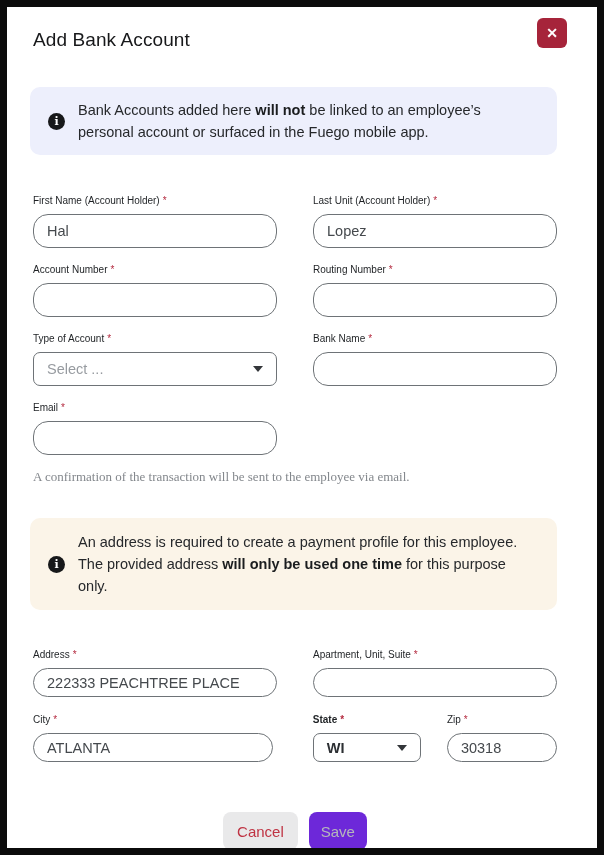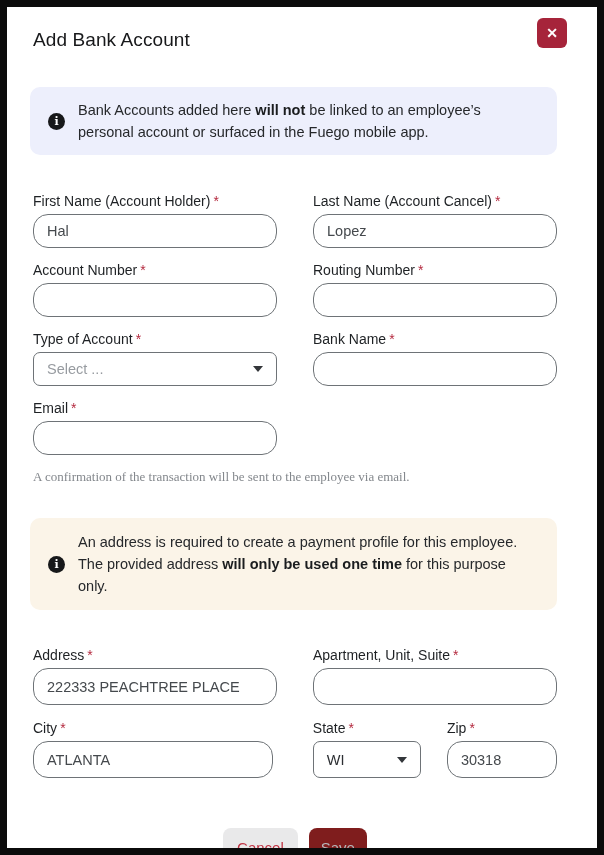--- a/index.html
+++ b/index.html
@@ -75,21 +75,21 @@
   .field-row {
     display: flex;
     margin-top: 12px;
     column-gap: 36px;
   }
   .field-row.first { margin-top: 36px; }
   .field { width: 244px; }
   .field.half  { width: 110px; margin-right: -14px; }
   .field.small { width: 112px; }
   .field-label {
-    font-size: 14px;
+    font-size: 10px;
     color: #1e2124;
     height: 20px;
     line-height: 20px;
     white-space: nowrap;
   }
   .req { color: #b42a3f; margin-left: 3px; }
   .text-input {
     margin-top: 3px;
     width: 100%;
     height: 34px;
@@ -127,38 +127,38 @@
   .helper-text {
     margin-top: 14px;
     font-size: 13px;
     color: #83878c;
     height: 16px;
     font-family: Liberation Serif, serif;
   }
   .address-row  { margin-top: 35px; }
   .city-row     { margin-top: 13px; column-gap: 4px; }
   .city-row .field:first-child { margin-right: 36px; }
-  .city-row .field.half { margin-right: 22px; }
-  .addr .text-input, .addr .select-box { height: 37px; }
+  .city-row .field.half { margin-right: 22px; font-weight: bold; }
+  .addr .text-input, .addr .select-box { height: 29px; }
   .footer {
     margin-top: 50px;
     display: flex;
     justify-content: center;
     gap: 11px;
   }
   .btn {
     height: 38px;
     border: none;
     border-radius: 8px;
     font-size: 15px;
     font-family: "Liberation Sans", sans-serif;
     cursor: pointer;
   }
   .btn-cancel { background: #e9e9ea; color: #bf3343; min-width: 74px; padding: 0 14px; }
-  .btn-save   { background: #7f1d1d; color: #b6b8bb; min-width: 54px; padding: 0 12px; }
+  .btn-save   { background: #6d28d9; color: #b6b8bb; min-width: 54px; padding: 0 12px; }
 </style>
 </head>
 <body>
 
 <div class="modal">
 
   <button class="close-btn">✕</button>
 
   <div class="content">
     <h1 class="dialog-title">Add Bank Account</h1>
@@ -167,21 +167,21 @@
       <span class="info-icon">i</span>
       <span class="banner-text"><span>Bank Accounts added here </span><b>will not</b><span> be linked to an employee’s personal account or surfaced in the Fuego mobile app.</span></span>
     </div>
 
     <div class="field-row first">
       <div class="field">
         <div class="field-label"><span>First Name (Account Holder)</span><span class="req">*</span></div>
         <input class="text-input" type="text" value="Hal" style="">
       </div>
       <div class="field">
-        <div class="field-label"><span>Last Name (Account Cancel)</span><span class="req">*</span></div>
+        <div class="field-label"><span>Last Unit (Account Holder)</span><span class="req">*</span></div>
         <input class="text-input" type="text" value="Lopez" style="">
       </div>
     </div>
 
     <div class="field-row">
       <div class="field">
         <div class="field-label"><span>Account Number</span><span class="req">*</span></div>
         <input class="text-input" type="text" value="" style="">
       </div>
       <div class="field">

